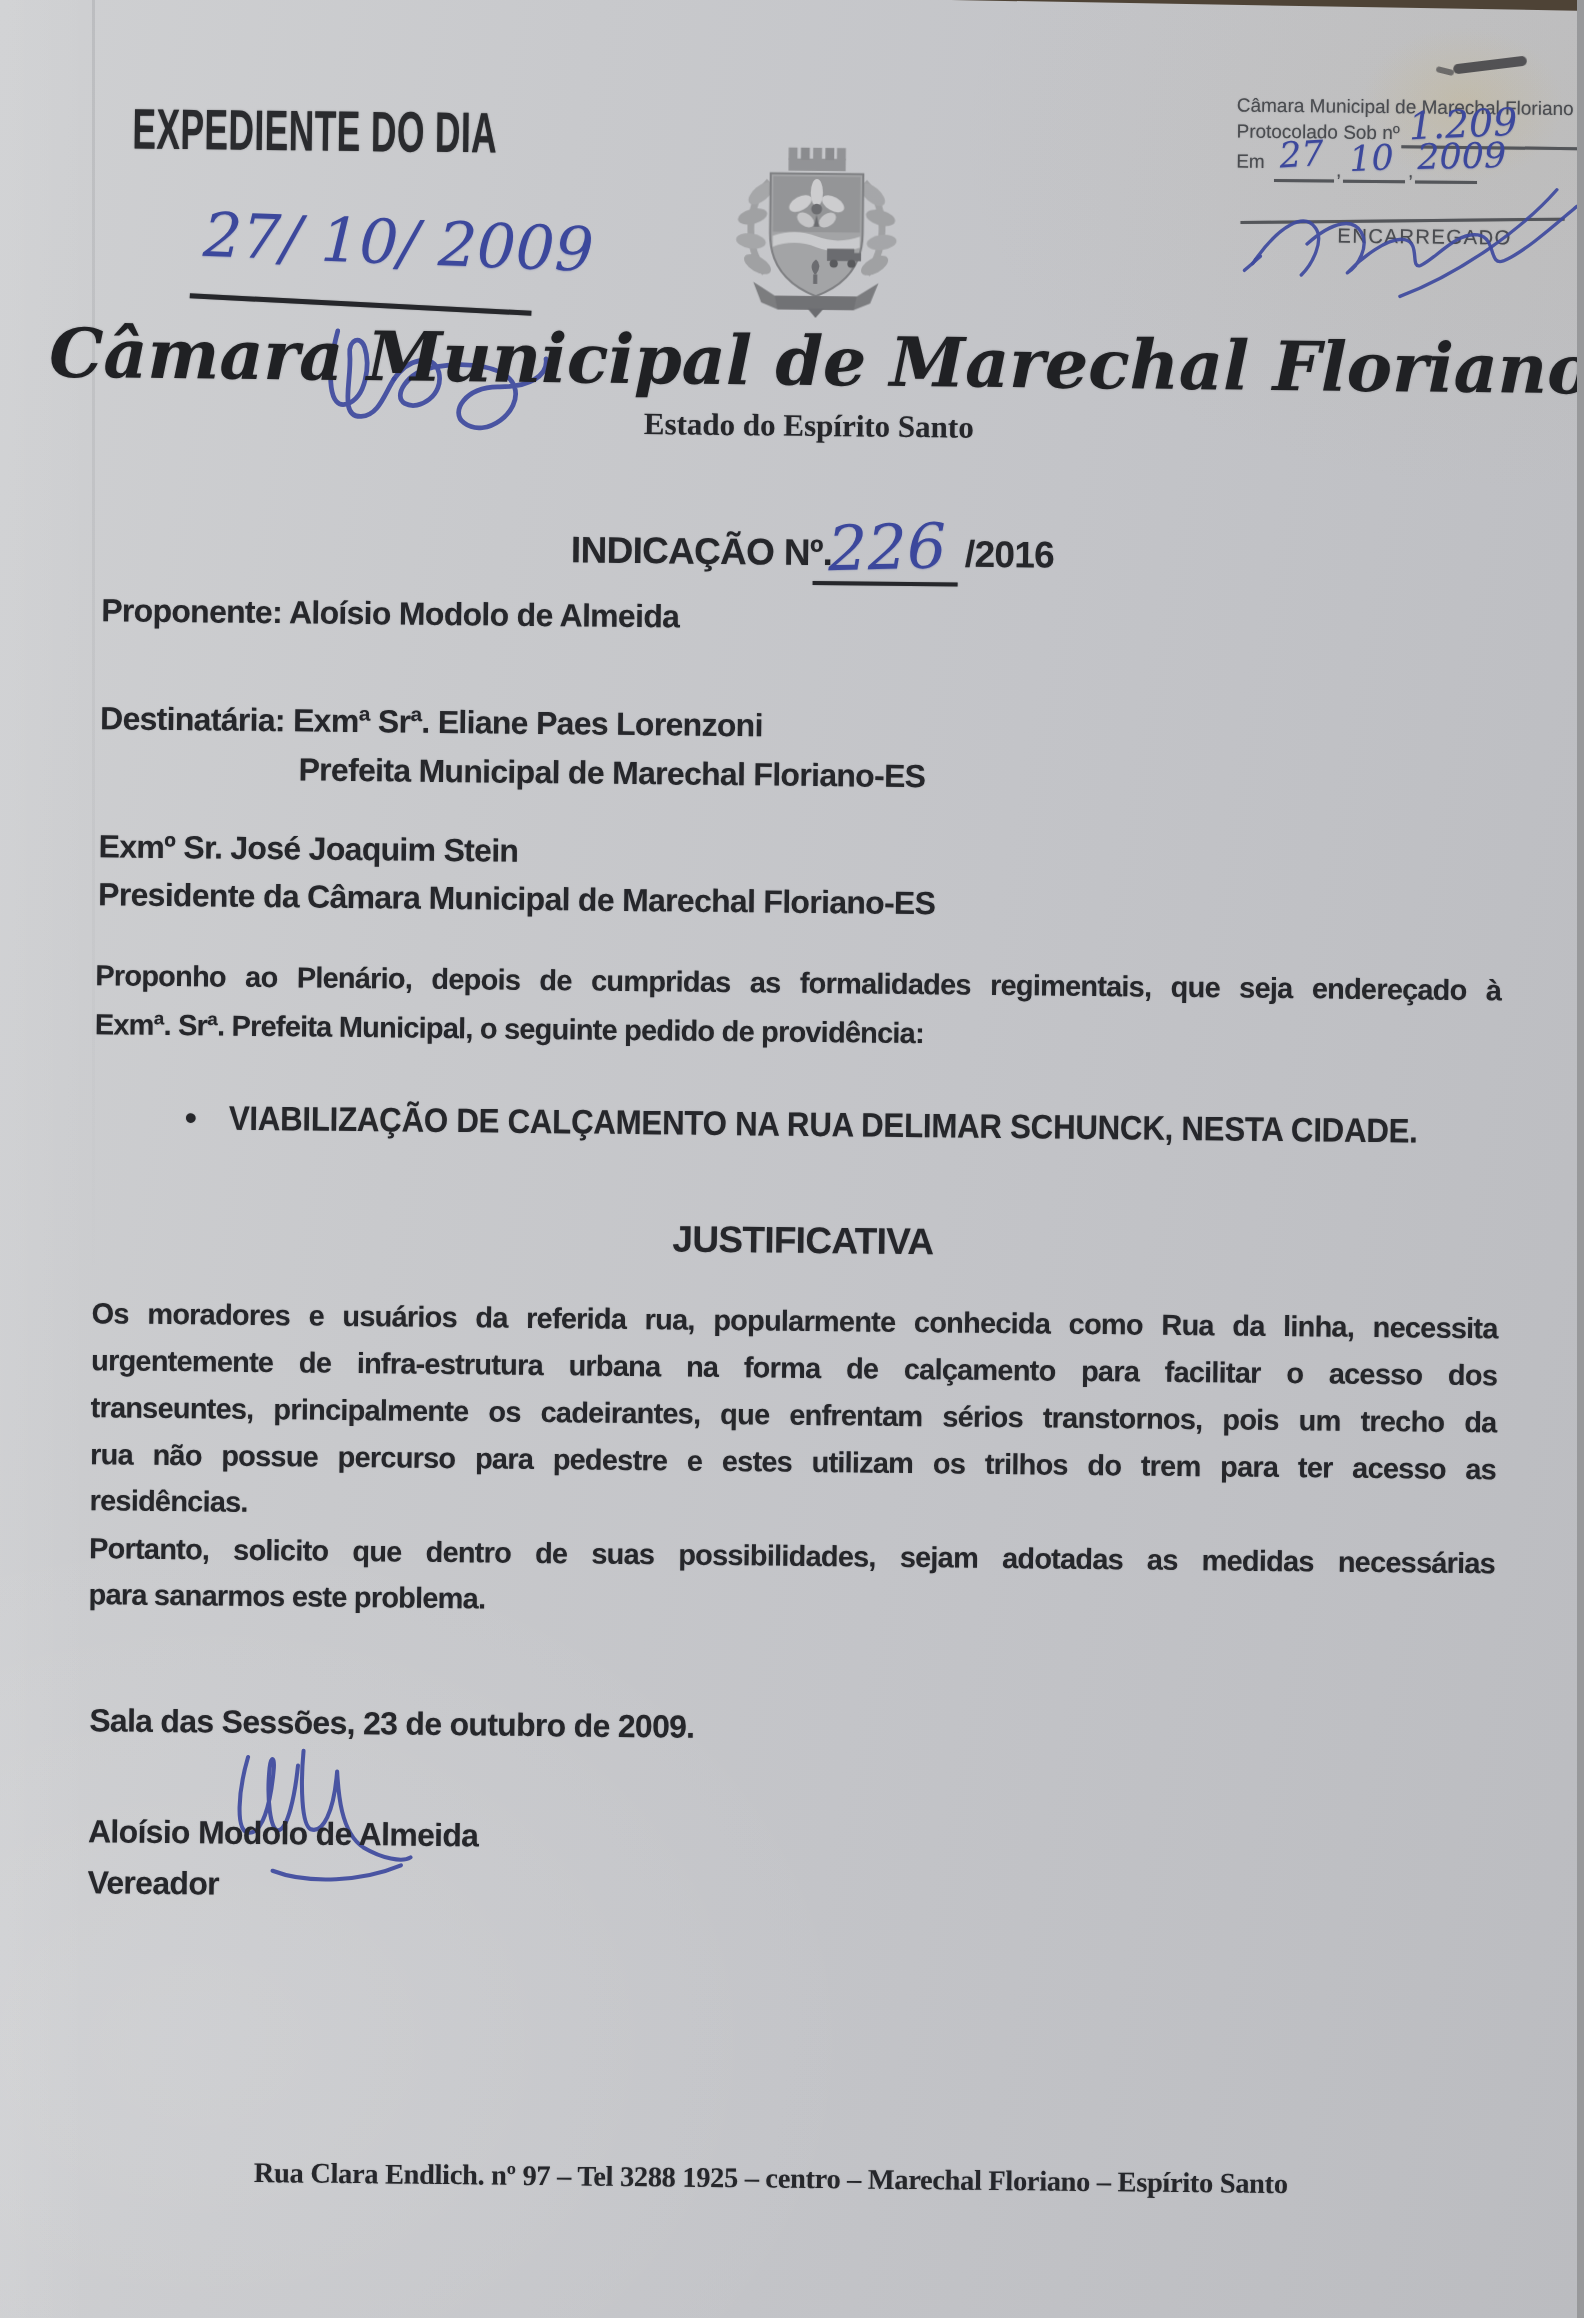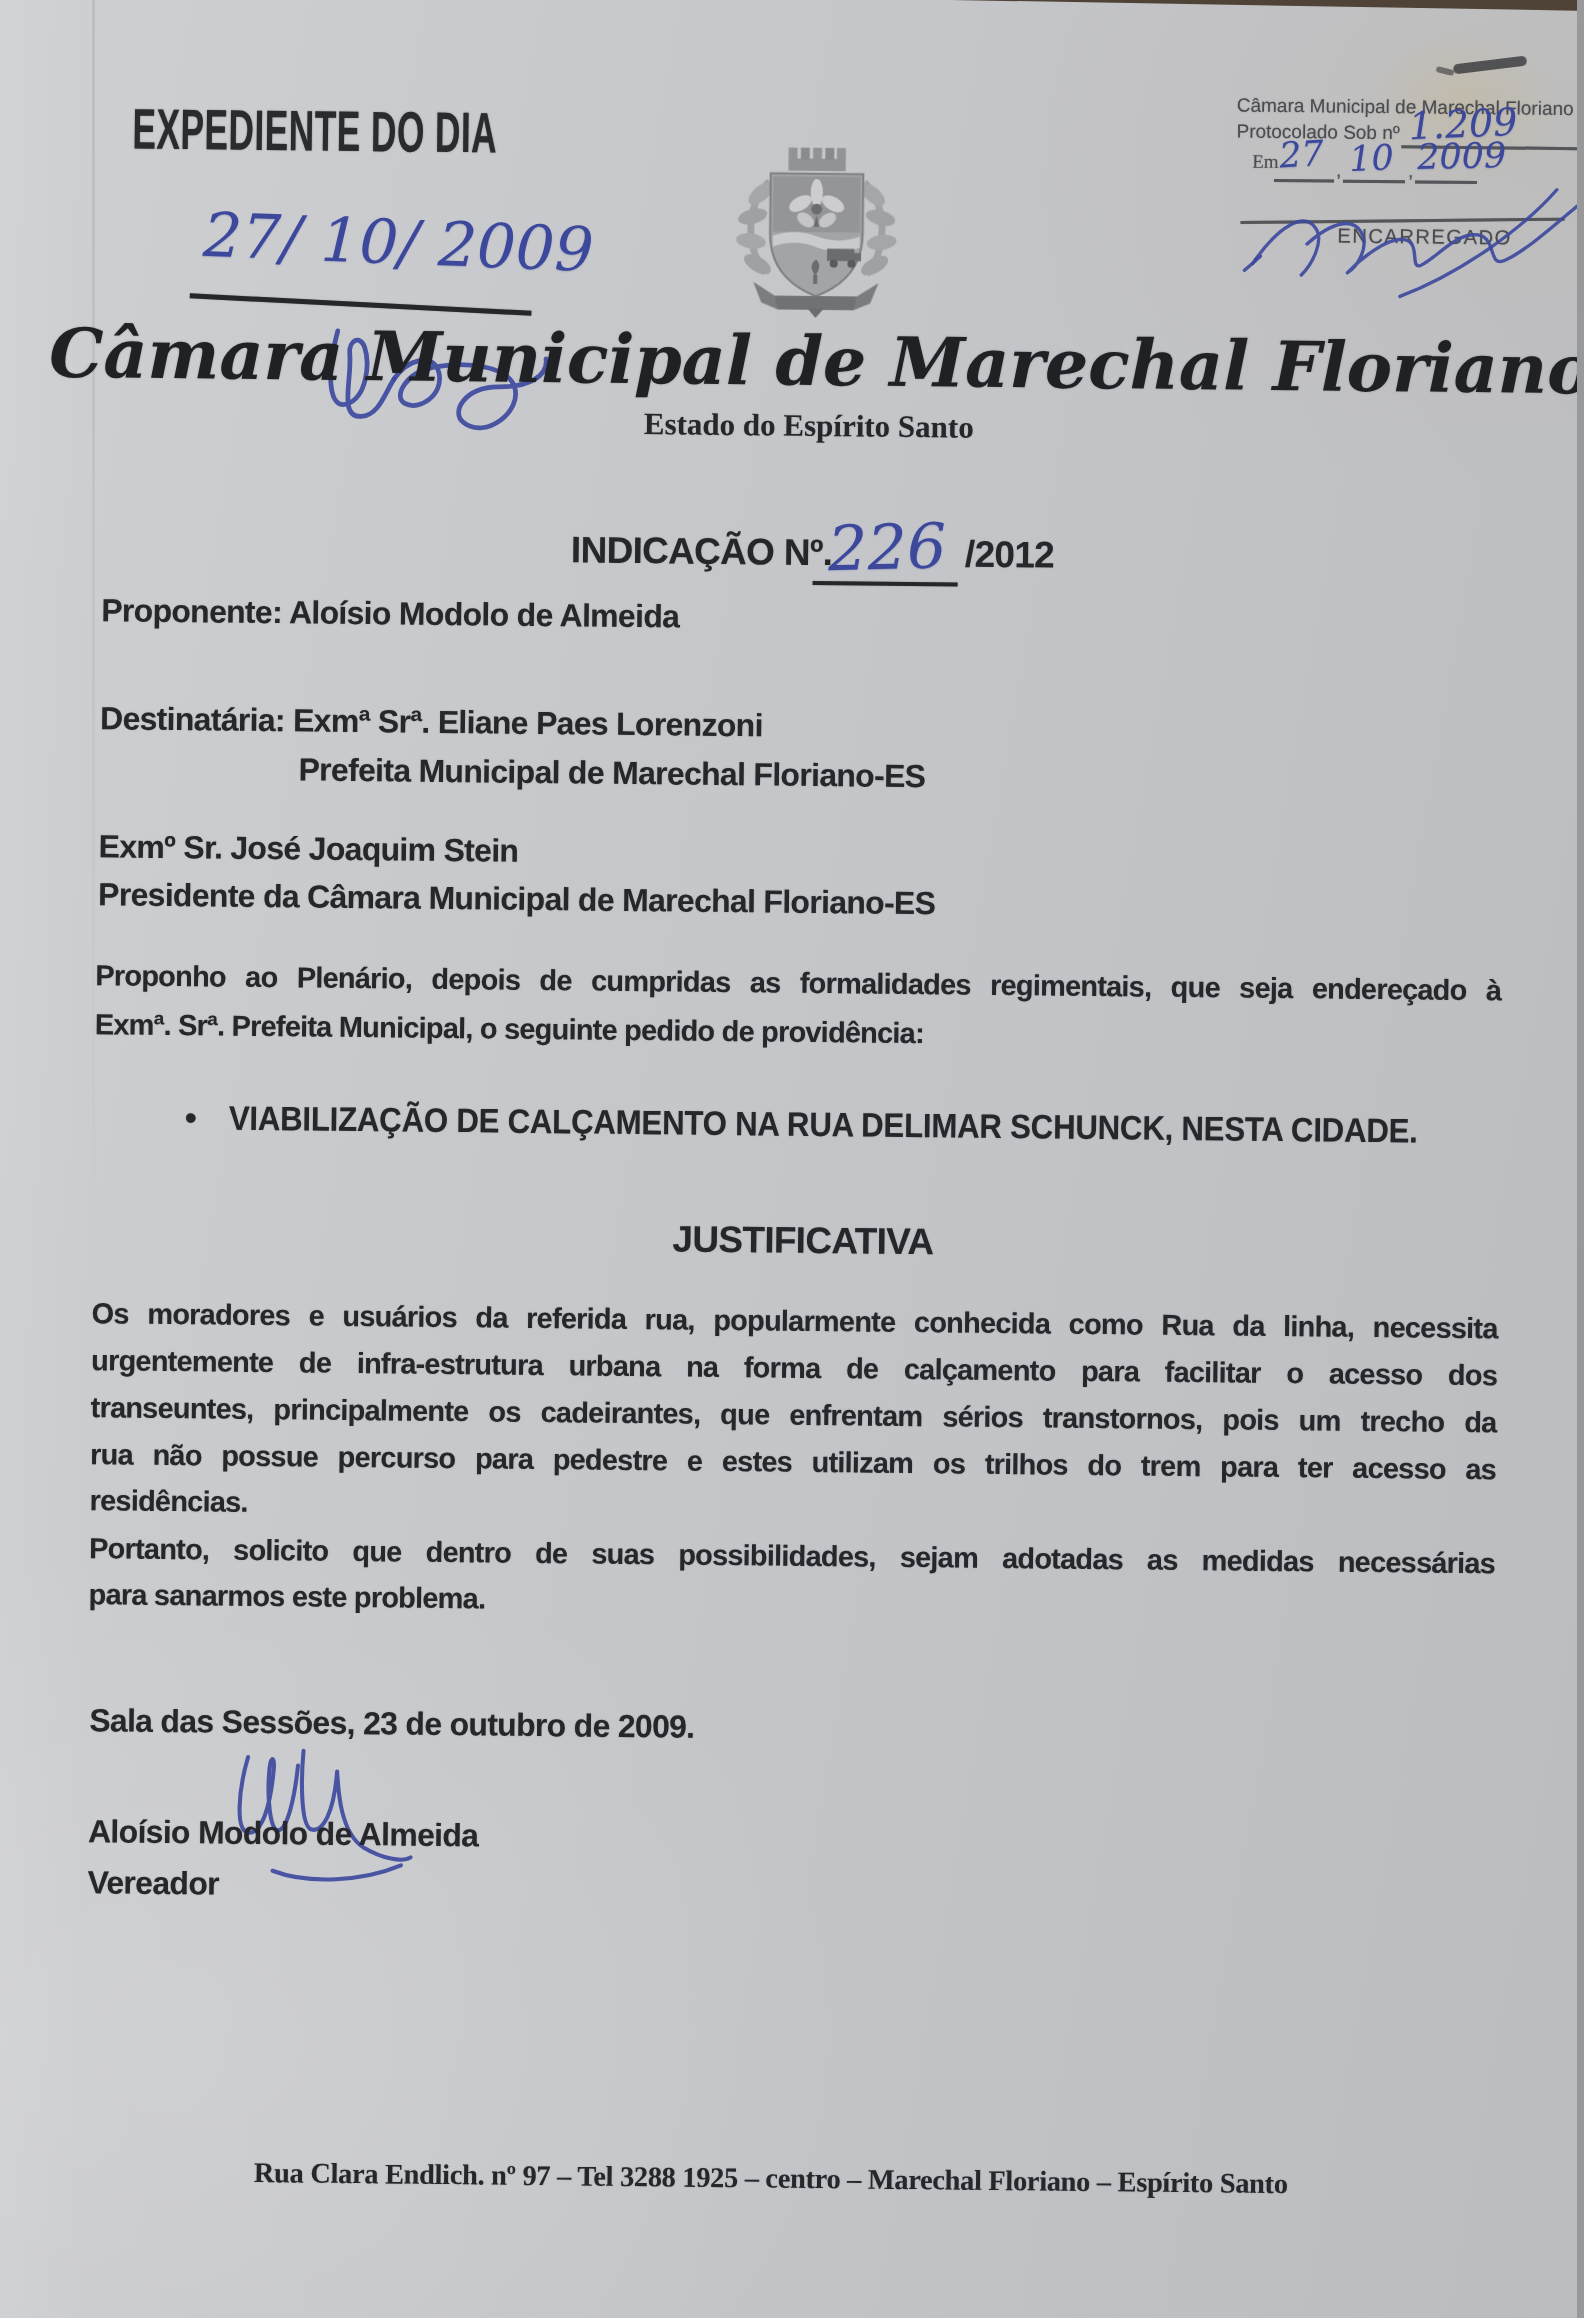--- a/index.html
+++ b/index.html
@@ -69,21 +69,21 @@
     <svg class="sig abs" style="left:308px;top:301px;" width="264" height="149" viewBox="0 0 390 220">
       <path stroke-width="7" d="M 48 40 C 30 110 38 156 62 148 C 92 138 96 88 88 64 C 82 46 64 52 66 74 C 70 112 50 168 84 166 C 110 164 118 132 132 110"></path>
       <path stroke-width="7" d="M 132 110 C 152 80 190 70 198 100 C 206 132 170 158 148 146 C 130 136 150 100 190 92 C 240 82 300 90 310 120 C 322 156 268 198 236 174 C 214 158 238 120 286 120 C 330 120 360 104 356 78"></path>
     </svg>
 
     <div class="abs" style="left:1237px;top:82px;width:352px;">
       <div class="stamp" style="position:absolute;left:0;top:0;">Câmara Municipal de Marechal Floriano</div>
       <div class="stamp" style="position:absolute;left:0;top:26px;">Protocolado Sob nº</div>
       <div class="stampline" style="position:absolute;left:165px;top:49px;width:181px;height:2.7px;"></div>
       <div class="hand" style="position:absolute;left:172px;top:5.4px;font-size:38px;transform:rotate(-3deg);">1.209</div>
-      <div class="stamp" style="position:absolute;left:16px;top:56px;font-family:Liberation Serif, serif;">Em</div>
+      <div class="stamp" style="position:absolute;left:0;top:56px;">Em</div>
       <div class="stampline" style="position:absolute;left:38px;top:84px;width:60px;height:2.7px;"></div>
       <div class="stamp" style="position:absolute;left:100px;top:64px;">,</div>
       <div class="stampline" style="position:absolute;left:107px;top:84px;width:62px;height:2.7px;"></div>
       <div class="stamp" style="position:absolute;left:172px;top:64px;">,</div>
       <div class="stampline" style="position:absolute;left:179px;top:84px;width:62px;height:2.7px;"></div>
       <div class="hand" style="position:absolute;left:43px;top:39px;font-size:35px;transform:rotate(-4deg);">27</div>
       <div class="hand" style="position:absolute;left:113px;top:42px;font-size:35px;transform:rotate(-3deg);">10</div>
       <div class="hand" style="position:absolute;left:181px;top:39px;font-size:35px;transform:rotate(-2deg);">2009</div>
       <div class="stampline" style="position:absolute;left:5.4px;top:123px;width:324px;height:2.7px;transform:rotate(-1.2deg);"></div>
       <div class="stamp" style="position:absolute;left:102px;top:129px;letter-spacing:1.4px;font-size:20.3px;">ENCARREGADO</div>
@@ -145,21 +145,21 @@
         <path d="M118,246 l12,14 l12,-14 z" fill="#55565a"></path>
       </g>
     </svg>
 
     <div class="abs script" style="left:0;top:313px;width:1648px;text-align:center;font-size:68px;">Câmara Municipal de Marechal Floriano</div>
     <div class="abs serifb" style="left:0;top:400px;width:1625px;text-align:center;font-size:31px;">Estado do Espírito Santo</div>
 
     <div class="abs typed h54" style="left:576px;top:524px;">INDICAÇÃO Nº.</div>
     <div class="abs line" style="left:818px;top:573px;width:145px;height:4.1px;"></div>
     <div class="abs hand" style="left:833px;top:502px;font-size:62px;transform:rotate(-2deg);">226</div>
-    <div class="abs typed h54" style="left:970px;top:524px;">/2012</div>
+    <div class="abs typed h54" style="left:970px;top:524px;">/2016</div>
 
     <div class="abs typed h47" style="left:107px;top:592px;">Proponente: Aloísio Modolo de Almeida</div>
     <div class="abs typed h47" style="left:107px;top:700px;">Destinatária: Exmª Srª. Eliane Paes Lorenzoni</div>
     <div class="abs typed h47" style="left:306px;top:749px;">Prefeita Municipal de Marechal Floriano-ES</div>
     <div class="abs typed h47" style="left:107px;top:828px;">Exmº Sr. José Joaquim Stein</div>
     <div class="abs typed h47" style="left:107px;top:876px;">Presidente da Câmara Municipal de Marechal Floriano-ES</div>
 
     <div class="abs typed body43 jline" style="left:105px;top:959px;">Proponho ao Plenário, depois de cumpridas as formalidades regimentais, que seja endereçado à</div>
     <div class="abs typed body43" style="left:105px;top:1008px;">Exmª. Srª. Prefeita Municipal, o seguinte pedido de providência:</div>
 

